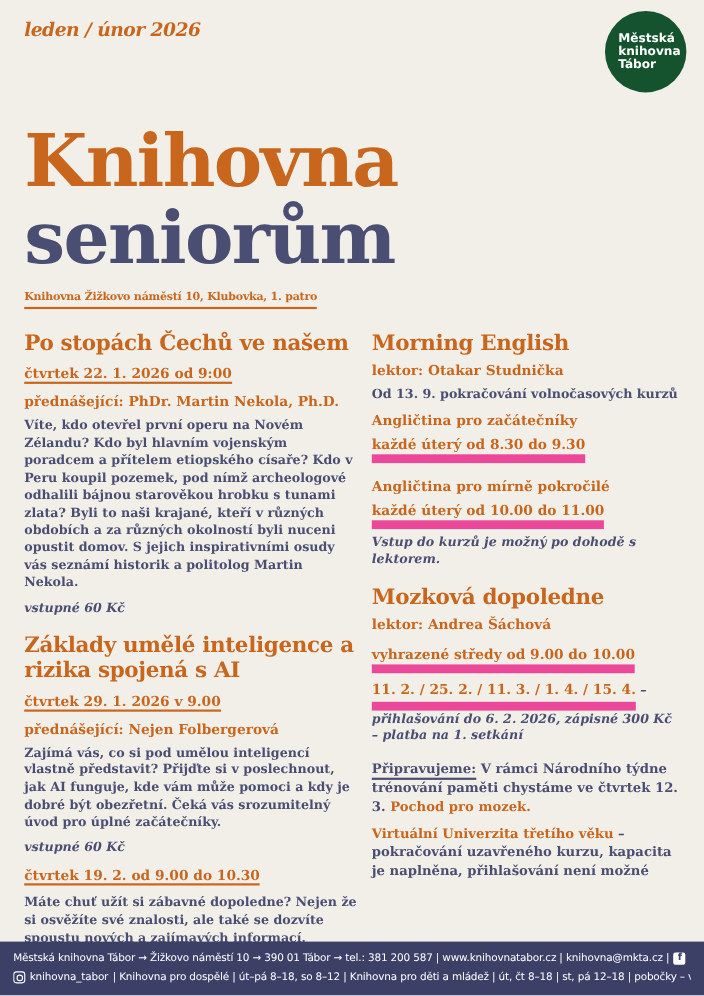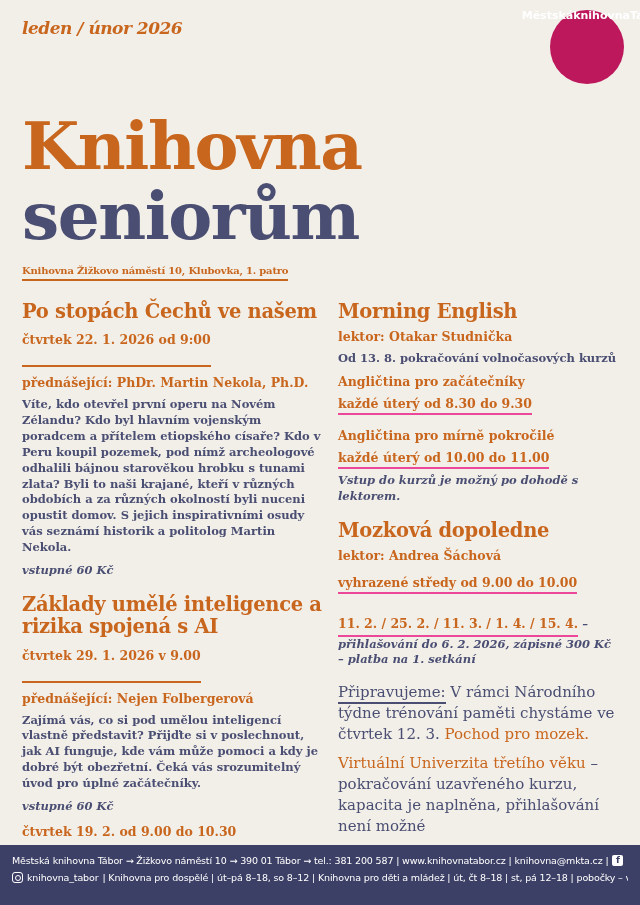--- a/index.html
+++ b/index.html
@@ -16,24 +16,24 @@
 
   
   .header-row { display:flex; justify-content:space-between; align-items:flex-start; height:78px; }
   .issue {
     font-style:italic; font-weight:bold;
     font-size:17px; letter-spacing:-0.5px;
     color:#c9661d; margin-top:6px;
   }
   .logo {
     width:74px; height:74px; border-radius:50%;
-    background:#be185d; color:#fff;
+    background:#14532d; color:#fff;
     font-family:"DejaVu Sans", sans-serif;
     font-weight:bold; font-size:11px; line-height:1.12;
-    display:flex; flex-direction:row; justify-content:center;
+    display:flex; flex-direction:column; justify-content:center;
     padding-left:12px; box-sizing:border-box;
     margin-right:-6px; margin-top:-2px;
   }
 
   
   .hero-title { margin-top:22px; font-weight:bold; font-size:66px; line-height:1.06; letter-spacing:-1.5px; }
   .hero-title .w1 { color:#c9661d; display:block; }
   .hero-title .w2 { color:#4a4e72; display:block; }
   .address {
     display:inline-block; margin-top:13px;
@@ -48,38 +48,38 @@
   .col-right { width:282px; flex:none; }
 
   .event-title {
     color:#c9661d; font-weight:bold;
     font-size:19.5px; line-height:1.15; letter-spacing:-0.3px;
     margin:0 0 6px 0;
   }
   .mt { margin-top:15px; }
   .date-u {
     display:inline-block; color:#c9661d; font-weight:bold; font-size:12.5px;
-    border-bottom:2px solid #c9661d; padding-bottom:18px; margin:0 0 8px 0;
+    border-bottom:2px solid #c9661d; padding-bottom:0; margin:0 0 8px 0;
   }
   .lect { color:#c9661d; font-weight:bold; font-size:12.5px; margin:0 0 7px 0; }
   .body-p { font-weight:bold; font-size:11.5px; line-height:1.38; margin:0 0 7px 0; }
   .note-i { font-style:italic; font-weight:bold; font-size:11.5px; line-height:1.38; margin:0 0 6px 0; }
 
   .course-name { color:#c9661d; font-weight:bold; font-size:12.5px; margin:9px 0 4px 0; }
   .time-u {
     display:inline-block; color:#c9661d; font-weight:bold; font-size:12.5px;
-    border-bottom:2px solid #ec4899; padding-bottom:2px; margin:0 0 4px 0;
+    border-bottom:8px solid #ec4899; padding-bottom:2px; margin:0 0 4px 0;
   }
-  .ann-p { font-weight:normal; font-size:15px; line-height:1.4; margin:0 0 8px 0; }
+  .ann-p { font-weight:bold; font-size:12px; line-height:1.4; margin:0 0 8px 0; }
   .label-u { border-bottom:2px solid #4a4e72; padding-bottom:1px; }
   .hl-orange { color:#c9661d; }
 
   
   .footer {
-    position:absolute; left:0; right:0; bottom:0; height:60px;
+    position:absolute; left:0; right:0; bottom:0; height:49px;
     background:#3d4066; color:#fff;
     font-family:"DejaVu Sans", sans-serif;
     font-size:9.5px; letter-spacing:-0.15px;
     padding:7px 12px 0 12px; box-sizing:border-box;
   }
   .f-line { white-space:nowrap; line-height:17px; height:17px; display:flex; align-items:center; gap:4px; overflow:hidden; }
   .fb-icon {
     display:inline-flex; width:11px; height:11px; flex:none;
     background:#fff; color:#3d4066; border-radius:2px;
     font-weight:bold; font-size:9px; line-height:1;
@@ -137,33 +137,33 @@
 
         </div>
 
       </div>
 
       <div class="col-right">
 
         <div>
           <h3 class="event-title">Morning English</h3>
           <p class="lect">lektor: Otakar Studnička</p>
-          <p class="body-p">Od 13. 8. pokračování volnočasových kurzů</p>
+          <p class="body-p">Od 13. 9. pokračování volnočasových kurzů</p>
           <p class="course-name" style="margin-top:2px">Angličtina pro začátečníky</p>
           <div><span class="time-u">každé úterý od 8.30 do 9.30</span></div>
           <p class="course-name">Angličtina pro mírně pokročilé</p>
           <div><span class="time-u">každé úterý od 10.00 do 11.00</span></div>
           <p class="note-i">Vstup do kurzů je možný po dohodě s lektorem.</p>
         </div>
 
         <div>
           <h3 class="event-title mt">Mozková dopoledne</h3>
           <p class="lect">lektor: Andrea Šáchová</p>
           <div style="margin-top:9px"><span class="time-u">vyhrazené středy od 9.00 do 10.00</span></div>
-          <p class="body-p" style="margin-top:17px"><span class="time-u" style="margin:0">11. 2. / 25. 2. / 11. 3. / 1. 4. / 15. 4.</span><span class="note-i"> – přihlašování do 6. 2. 2026, zápisné 300 Kč – platba na 1. setkání</span></p>
+          <p class="body-p" style="margin-top:2px"><span class="time-u" style="margin:0">11. 2. / 25. 2. / 11. 3. / 1. 4. / 15. 4.</span><span class="note-i"> – přihlašování do 6. 2. 2026, zápisné 300 Kč – platba na 1. setkání</span></p>
         </div>
 
         <div style="margin-top:14px">
           <p class="ann-p"><span class="label-u">Připravujeme:</span><span> V rámci Národního týdne trénování paměti chystáme ve čtvrtek 12. 3. </span><span class="hl-orange">Pochod pro mozek.</span></p>
           <p class="ann-p"><span class="hl-orange">Virtuální Univerzita třetího věku</span><span> – pokračování uzavřeného kurzu, kapacita je naplněna, přihlašování není možné</span></p>
 
         </div>
 
       </div>
     </div>

